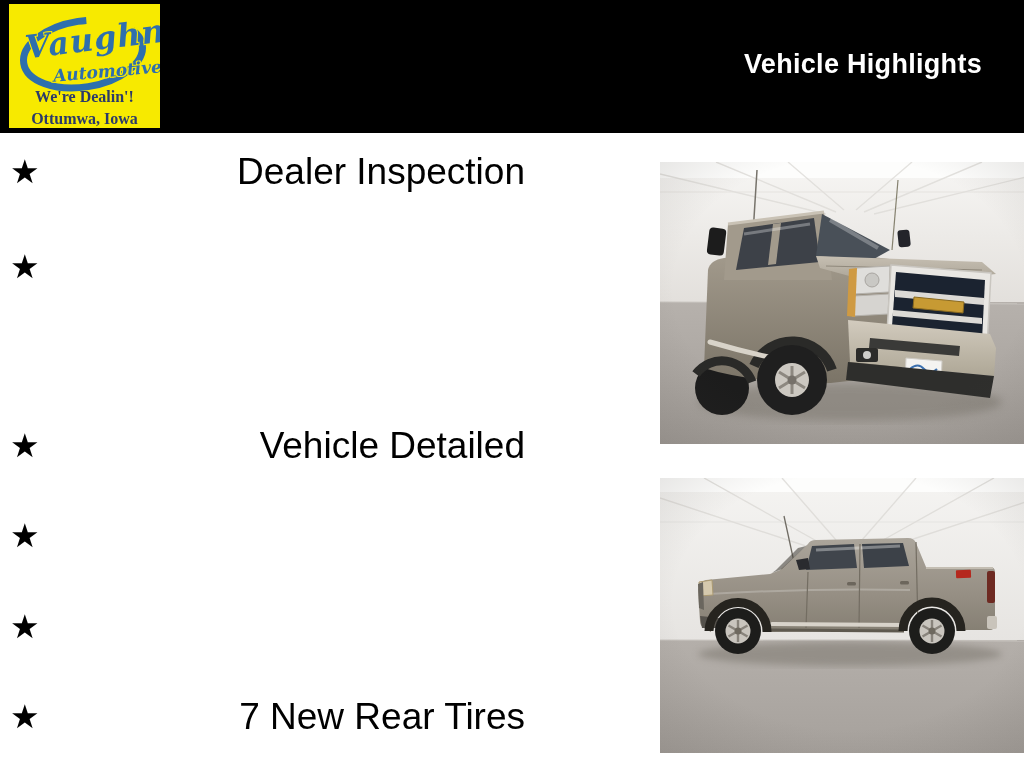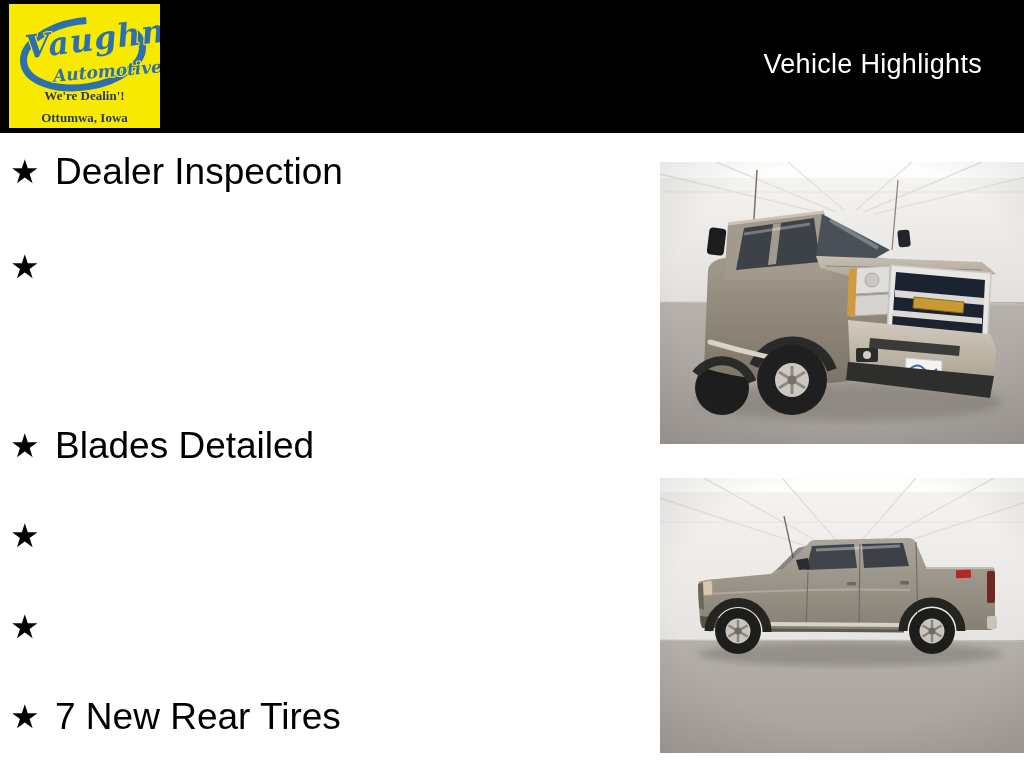--- a/index.html
+++ b/index.html
@@ -26,39 +26,39 @@
   .logo-subname{
     position:absolute;left:44px;top:57px;
     font-family:"DejaVu Serif","Liberation Serif",serif;
     font-style:italic;font-weight:bold;font-size:17px;color:#2e6fad;
     transform:rotate(-5deg);
     text-shadow:-1px -1px 0 #f7ea00,1px -1px 0 #f7ea00,-1px 1px 0 #f7ea00,1px 1px 0 #f7ea00;
   }
   .logo-tagline,.logo-location{
     position:absolute;left:0;width:151px;text-align:center;
     font-family:"Liberation Serif","DejaVu Serif",serif;
-    font-weight:bold;font-size:13px;color:#2b3a6a;
+    font-weight:bold;font-size:16px;color:#2b3a6a;
   }
   .logo-tagline{top:84px;}
   .logo-location{top:106px;}
   .page-title{
     position:absolute;right:42px;top:49px;color:#ffffff;
-    font-size:27px;font-weight:400;letter-spacing:.3px;margin-left:20px;
+    font-size:27px;font-weight:700;letter-spacing:.3px;margin-left:20px;
   }
   
   .highlights{position:absolute;left:0;top:0;width:620px;height:768px;}
   .hl-item{
     position:absolute;left:10px;display:flex;align-items:flex-start;width:560px;
   }
   .hl-bullet{
     flex:0 0 45px;font-family:"DejaVu Sans",sans-serif;
     font-size:33px;line-height:45px;color:#000;
   }
   .hl-text{
-    width:470px;font-size:37px;line-height:45px;color:#000;
+    width:470px;font-size:37px;line-height:45px;color:#000;text-align:right;
   }
   .hl-1{top:149px;} .hl-2{top:244px;} .hl-3{top:423px;}
   .hl-4{top:513px;} .hl-5{top:604px;} .hl-6{top:694px;}
   
   .photo{position:absolute;left:620px;overflow:hidden;}
   .photo-front{top:146px;width:378px;height:282px;}
   .photo-side{top:462px;width:378px;height:275px;}
   .photo svg{display:block;}
 </style>
 </head>
@@ -80,21 +80,21 @@
 <div class="highlights">
   <div class="hl-item hl-1">
     <span class="hl-bullet">★</span>
     <span class="hl-text">Dealer Inspection</span>
   </div>
   <div class="hl-item hl-2">
     <span class="hl-bullet">★</span>
   </div>
   <div class="hl-item hl-3">
     <span class="hl-bullet">★</span>
-    <span class="hl-text">Blades Detailed</span>
+    <span class="hl-text">Vehicle Detailed</span>
   </div>
   <div class="hl-item hl-4">
     <span class="hl-bullet">★</span>
   </div>
   <div class="hl-item hl-5">
     <span class="hl-bullet">★</span>
   </div>
   <div class="hl-item hl-6">
     <span class="hl-bullet">★</span>
     <span class="hl-text">7 New Rear Tires</span>

